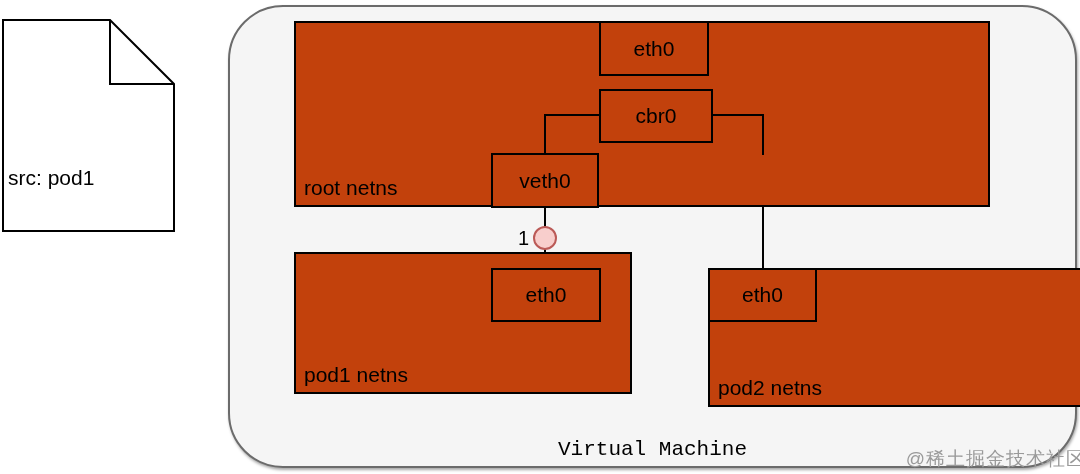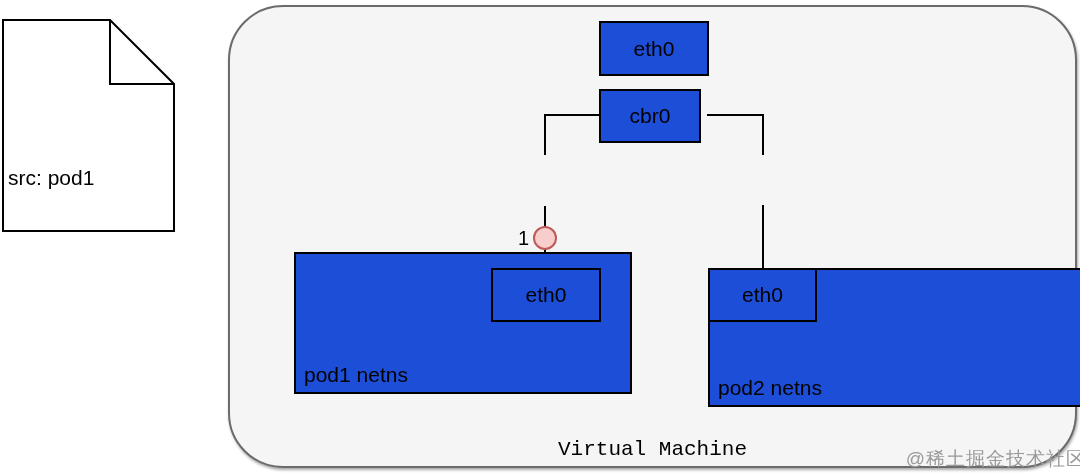--- a/index.html
+++ b/index.html
@@ -31,40 +31,40 @@
     box-shadow: 1px 2px 3px rgba(0,0,0,0.35);
   }
   #vm-label {
     position: absolute; left: 228px; top: 438px; width: 849px;
     text-align: center; font-size: 21px; font-family: Liberation Mono, monospace;
   }
 
   
   .box {
     position: absolute; box-sizing: border-box;
-    background: #1d4ed8; border: 2px solid #000000; text-decoration: underline;
+    background: #c2410c; border: 2px solid #000000; text-decoration: underline;
   }
   .node-label {
     position: absolute; left: 0; right: 0; top: 0; bottom: 0;
     display: flex; align-items: center; justify-content: center;
     font-size: 21px;
   }
   .netns-label {
     position: absolute; left: 8px; bottom: 5px;
     font-size: 21px;
   }
 
   
   #root-netns  { left: 294px; top: 21px;  width: 696px; height: 186px; }
   #pod1-netns  { left: 294px; top: 252px; width: 338px; height: 142px; }
   #pod2-netns  { left: 708px; top: 268px; width: 384px; height: 139px; padding-left: 47px; }
 
   
   #eth0-root   { left: 599px; top: 21px;  width: 110px; height: 55px; }
-  #cbr0-node   { left: 599px; top: 89px;  width: 102px; height: 54px; }
+  #cbr0-node   { left: 599px; top: 89px;  width: 114px; height: 54px; }
   #veth0-node  { left: 491px; top: 153px; width: 108px; height: 55px; }
   #veth1-node  { left: 708px; top: 153px; width: 110px; height: 54px; }
   #eth0-pod1   { left: 491px; top: 268px; width: 110px; height: 54px; }
   #eth0-pod2   { left: 708px; top: 268px; width: 109px; height: 54px; }
 
   
   .line { position: absolute; background: #000000; }
   #conn-cbr0-veth0-h { left: 545px; top: 114px; width: 56px; height: 2px; }
   #conn-cbr0-veth0-v { left: 544px; top: 114px; width: 2px;  height: 41px; }
   #conn-cbr0-veth1-h { left: 707px; top: 114px; width: 57px; height: 2px; }
@@ -100,33 +100,39 @@
       <polygon points="1,1 108,1 172,65 172,212 1,212" fill="#ffffff" stroke="#000000" stroke-width="2"></polygon>
       <polyline points="108,1 108,65 172,65" fill="none" stroke="#000000" stroke-width="2"></polyline>
     </svg>
     <div id="packet-note-text">
       <div>src: pod1</div>
     </div>
   </div>
 
   <div id="vm-container"></div>
 
+  <div id="root-netns" class="box">
+    <span class="netns-label">root netns</span>
+  </div>
 
   <div id="conn-cbr0-veth0-h" class="line"></div>
   <div id="conn-cbr0-veth0-v" class="line"></div>
   <div id="conn-cbr0-veth1-h" class="line"></div>
   <div id="conn-cbr0-veth1-v" class="line"></div>
   <div id="conn-veth0-pod1" class="line"></div>
   <div id="conn-veth1-pod2" class="line"></div>
 
   <div id="eth0-root" class="box">
     <span class="node-label">eth0</span>
   </div>
   <div id="cbr0-node" class="box">
     <span class="node-label">cbr0</span>
+  </div>
+  <div id="veth0-node" class="box">
+    <span class="node-label">veth0</span>
   </div>
 
   <div id="pod1-netns" class="box">
     <span class="netns-label">pod1 netns</span>
   </div>
   <div id="eth0-pod1" class="box">
     <span class="node-label">eth0</span>
   </div>
 
   <div id="pod2-netns" class="box">

